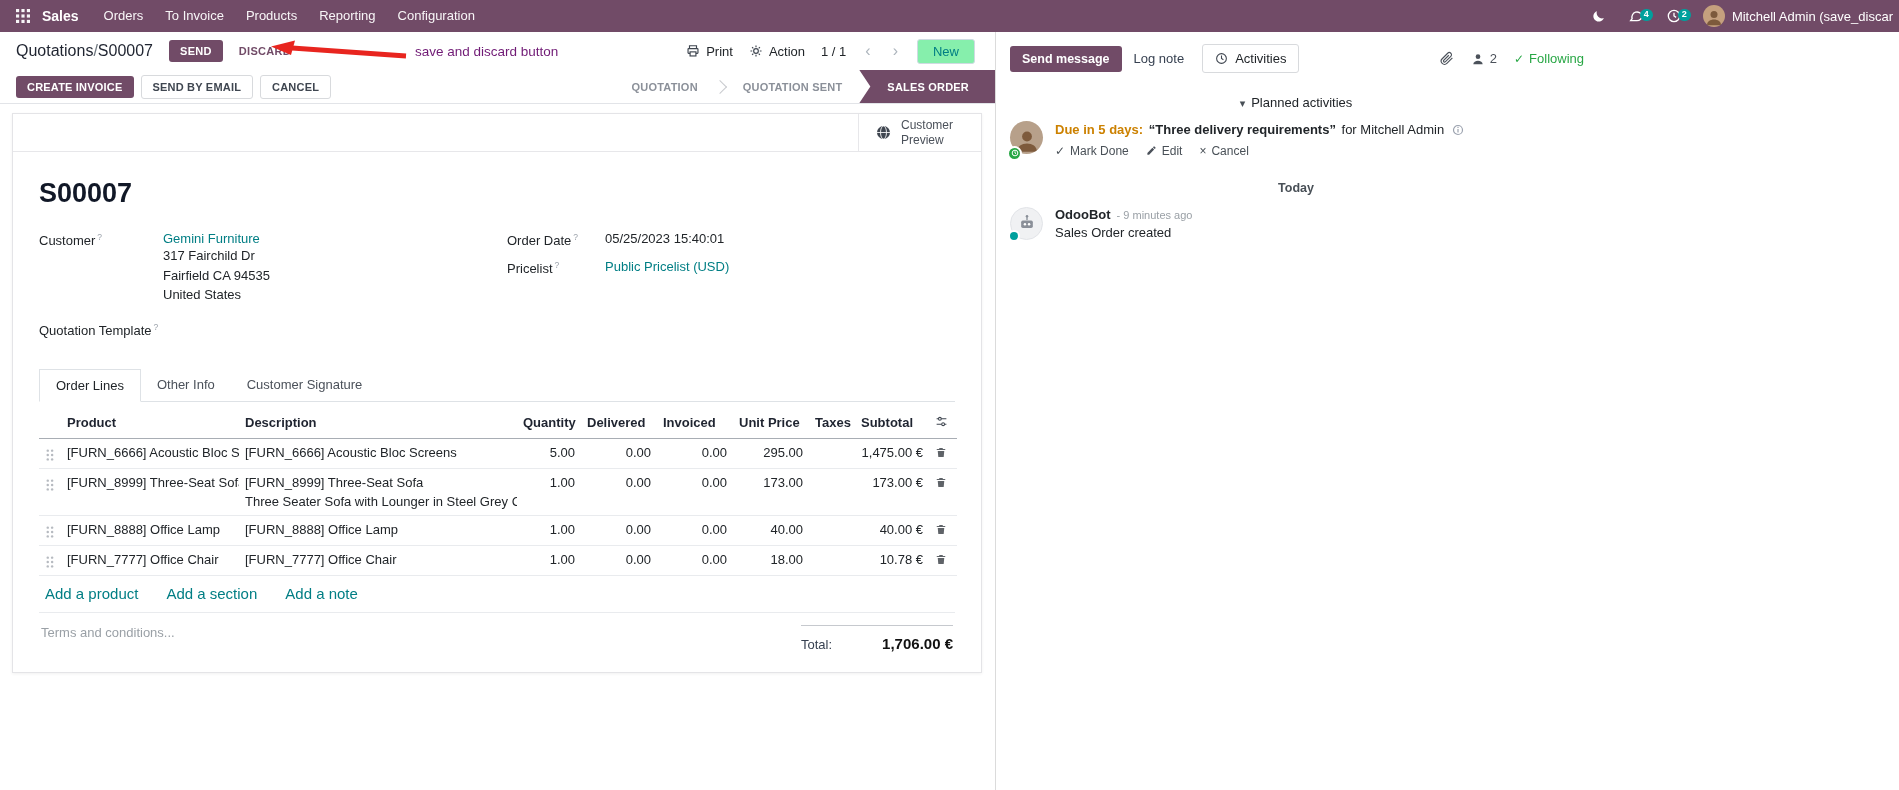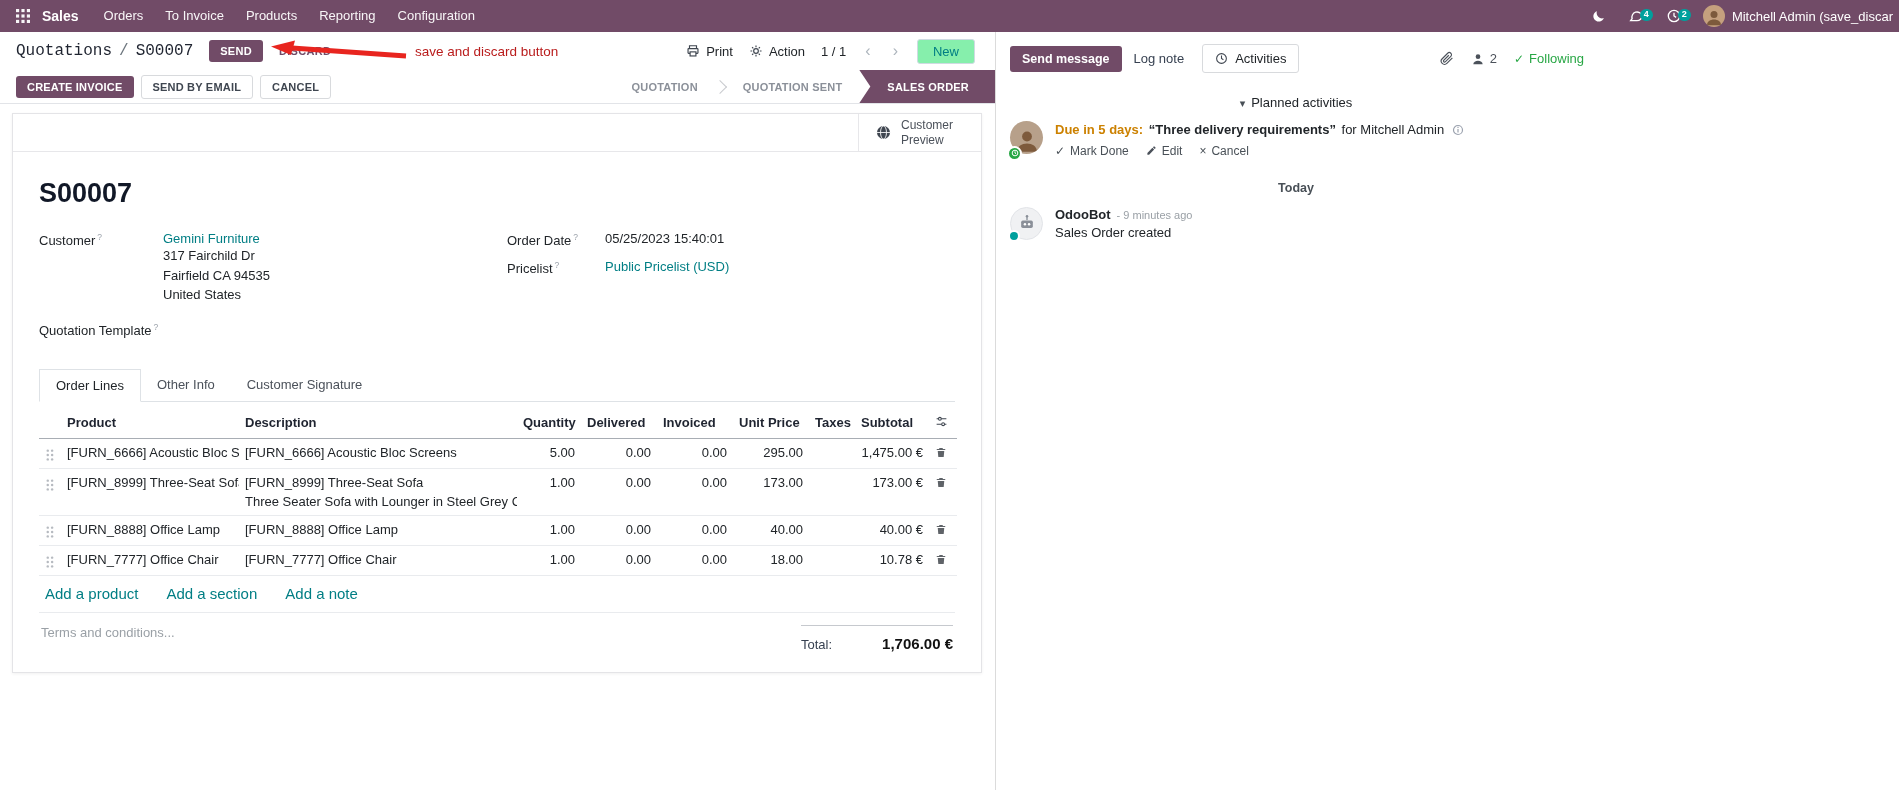--- a/index.html
+++ b/index.html
@@ -20,27 +20,27 @@
   .nav-avatar { width:22px; height:22px; border-radius:50%; overflow:hidden; background:#c5a07e; display:flex; align-items:flex-end; justify-content:center; margin:0 7px 0 10px; flex:none; }
   .nav-user { font-size:13px; white-space:nowrap; overflow:hidden; }
 
   
   .content { display:flex; height:758px; }
   .main { width:995px; flex:none; }
   .chatter { flex:1; border-left:1px solid #dbdbdb; background:#fff; padding-top:5px; min-width:0; }
 
   
   .control-panel { height:38px; display:flex; align-items:center; padding:0 20px 0 16px; position:relative; }
-  .breadcrumb { font-size:16px; color:#1f2430; display:flex; gap:7px; align-items:flex-end; white-space:nowrap;font-family:Liberation Mono, monospace; }
+  .breadcrumb { font-size:16px; color:#1f2430; display:flex; align-items:flex-end; white-space:nowrap; }
   .bc-parent { cursor:pointer; }
   .bc-sep { color:#6c757d; }
   .btn-save { margin-left:16px; background:#714B67; color:#fff; font-size:11px; font-weight:700; letter-spacing:.3px; padding:5px 11px; border-radius:3px; }
   .btn-discard { margin-left:8px; color:#714B67; font-size:11px; font-weight:700; letter-spacing:.3px; padding:5px 8px; }
   .annotation { position:absolute; left:268px; top:0; height:100%; display:flex; align-items:center; gap:7px; pointer-events:none; }
-  .ann-text { font-size:13.5px; color:#b91c1c; white-space:nowrap;text-align:center; }
+  .ann-text { font-size:13.5px; color:#701a75; white-space:nowrap;text-align:center; }
   .cp-right { margin-left:auto; display:flex; align-items:center; gap:16px; color:#212529; }
   .cp-btn { display:flex; align-items:center; gap:6px; font-size:13px; cursor:pointer; white-space:nowrap; }
   .pager { font-size:13px; }
   .pg { color:#adb5bd; font-size:16px; cursor:pointer; padding:0 3px; line-height:1; }
   .btn-new { border:1px solid #cfdbe2; color:#017E84; font-size:13px; padding:4px 15px; border-radius:3px; background:#86efac; }
 
   
   .statusbar { height:34px; border-bottom:1px solid #e2e4e8; display:flex; align-items:center; padding-left:16px; }
   .sb-btn { font-size:11px; font-weight:700; letter-spacing:.2px; padding:5px 11px; border-radius:3px; margin-right:7px; white-space:nowrap; }
   .sb-primary { background:#714B67; color:#fff; }

